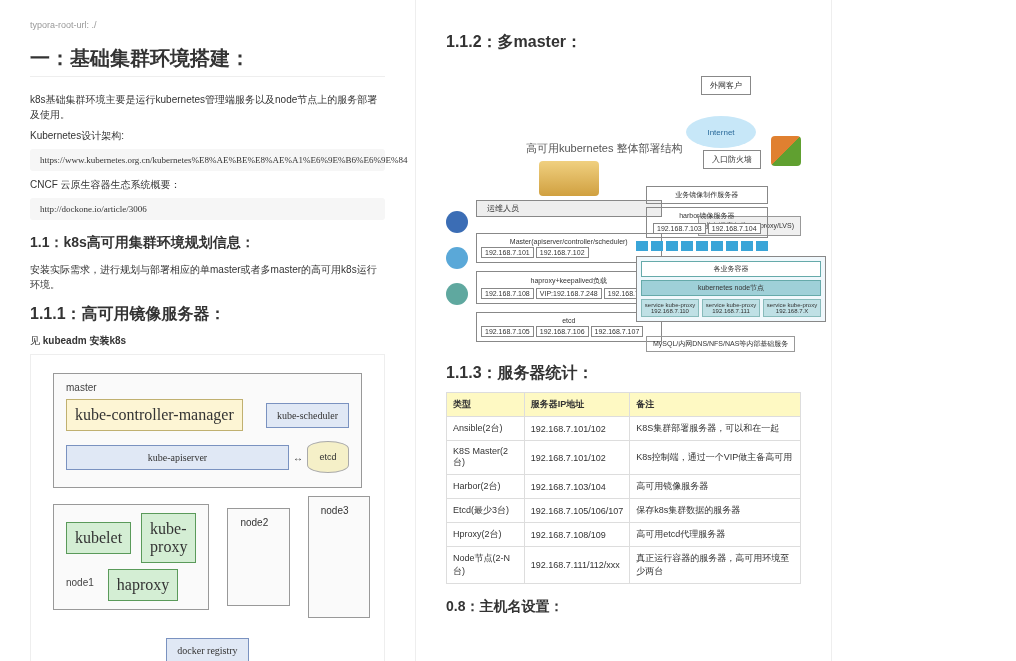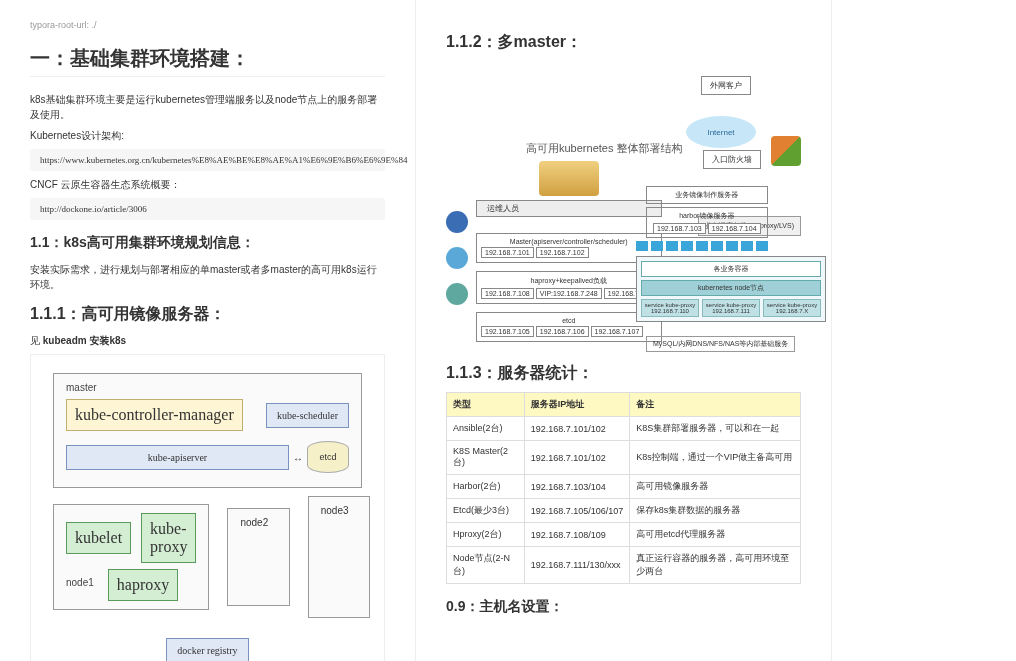--- a/index.html
+++ b/index.html
@@ -226,20 +226,20 @@
           <td>192.168.7.105/106/107</td>
           <td>保存k8s集群数据的服务器</td>
         </tr>
         <tr>
           <td>Hproxy(2台)</td>
           <td>192.168.7.108/109</td>
           <td>高可用etcd代理服务器</td>
         </tr>
         <tr>
           <td>Node节点(2-N台)</td>
-          <td>192.168.7.111/130/xxx</td>
+          <td>192.168.7.111/112/xxx</td>
           <td>真正运行容器的服务器，高可用环境至少两台</td>
         </tr>
       </tbody>
   </table>
 
-  <h2>0.9：主机名设置：</h2>
+  <h2>0.8：主机名设置：</h2>
 </div>
 
 </body></html>

